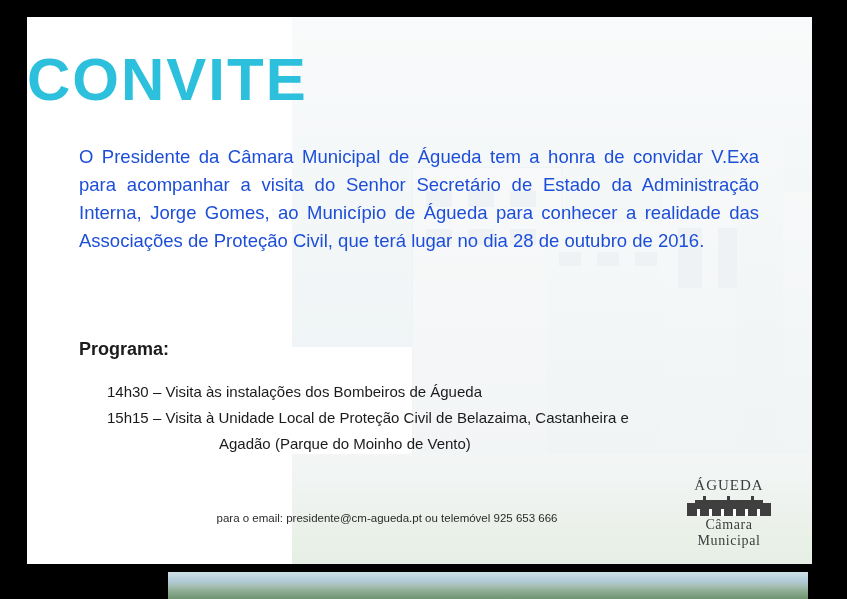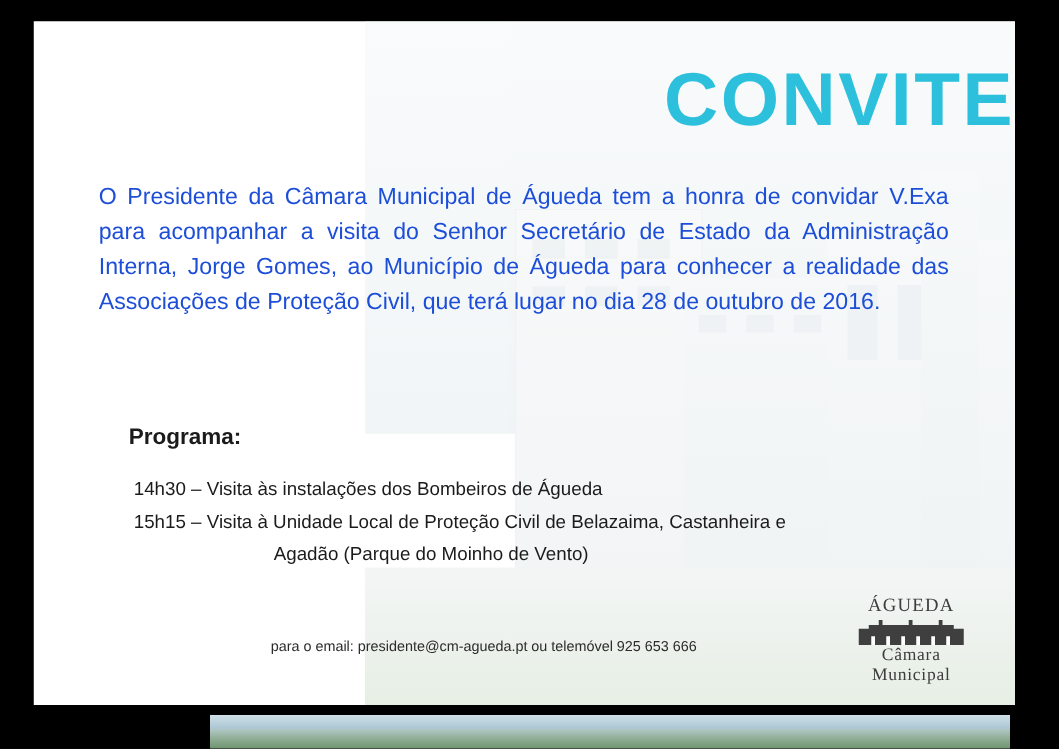--- a/index.html
+++ b/index.html
@@ -82,21 +82,21 @@
     background: linear-gradient(180deg,#dce7da,#cfe0cc);
   }
   .photo .win {
     position: absolute;
     background: #dfe7ea;
   }
   .title {
     position: absolute;
     left: 0; right: 0;
     top: 28px;
-    text-align: right;
+    text-align: left;
     font-size: 60px;
     font-weight: bold;
     letter-spacing: 2px;
     color: #2dc0dd;
     font-family: "Liberation Sans", sans-serif;
   }
   .body-text {
     position: absolute;
     left: 52px;
     top: 126px;
@@ -107,21 +107,20 @@
     text-align: justify;
     text-justify: inter-word;
   }
   .programa {
     position: absolute;
     left: 52px;
     top: 322px;
     font-size: 18px;
     font-weight: bold;
     color: #1b1b1b;
-    margin-left: 24px;
   }
   .programa .colon { font-weight: bold; }
   .schedule {
     position: absolute;
     left: 80px;
     top: 362px;
     width: 660px;
     font-size: 15px;
     line-height: 26px;
     color: #1b1b1b;

